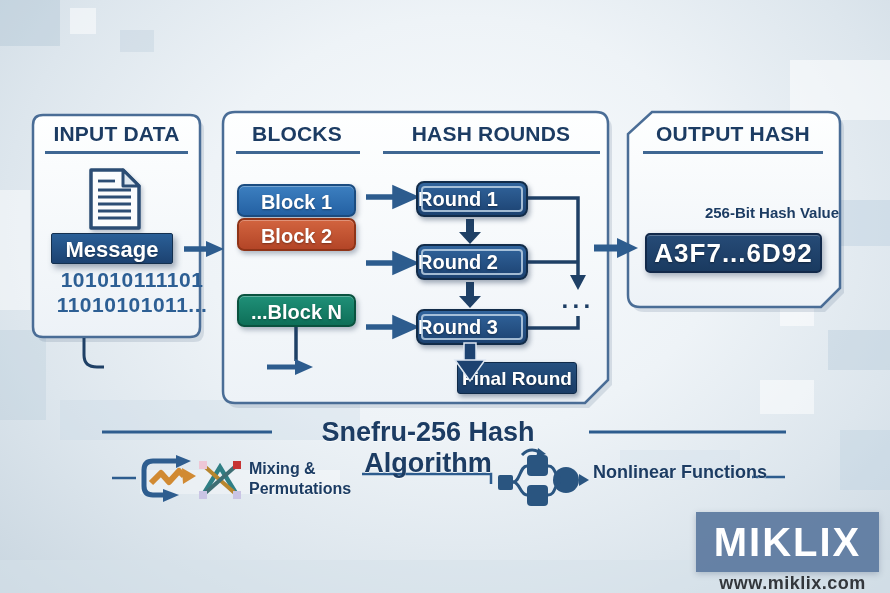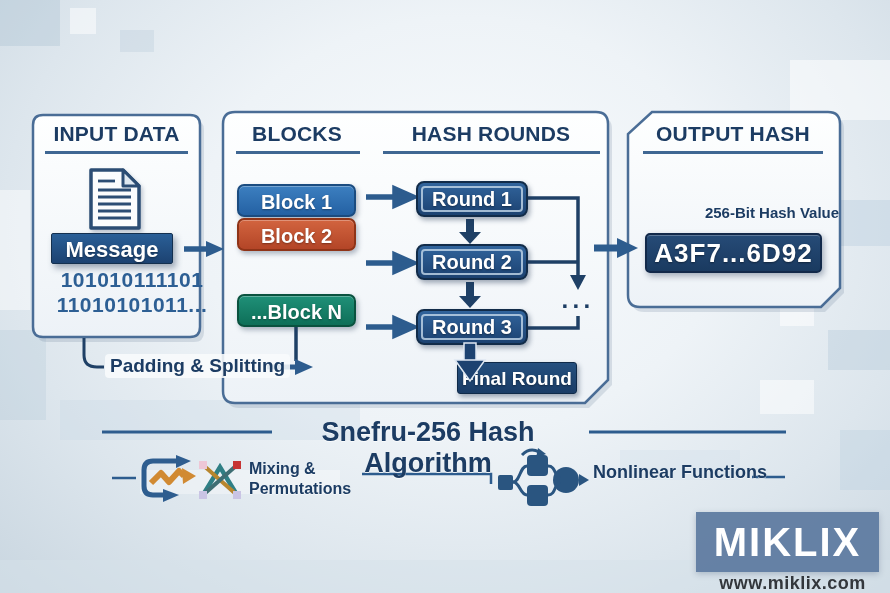--- a/index.html
+++ b/index.html
@@ -19,21 +19,21 @@
     text-shadow:0 1px 2px rgba(0,0,0,.35);
     box-shadow:2px 3px 5px rgba(40,60,90,.35), inset 0 1px 0 rgba(255,255,255,.3);}
   .b1{top:184px;background:linear-gradient(180deg,#3c7fc0,#2461a3);border:2px solid #1b4c80;}
   .b2{top:218px;background:linear-gradient(180deg,#d2643f,#b34527);border:2px solid #8f3418;}
   .b3{top:256px;background:linear-gradient(180deg,#a3c861,#74a139);border:2px solid #55802a;}
   .bn{top:294px;background:linear-gradient(180deg,#1f9078,#0e6f58);border:2px solid #0a523f;}
   .block, .round, .final, .msg, .hashbox{box-sizing:border-box;}
   
   .round{position:absolute;z-index:20;left:416px;width:112px;height:36px;border-radius:8px;
     background:linear-gradient(180deg,#31649c,#1c4271);border:2px solid #122c49;
-    color:#fff;font-weight:bold;font-size:20px;text-align:center;line-height:32px;
+    color:#fff;font-weight:bold;font-size:20px;line-height:32px;
     text-shadow:0 1px 2px rgba(0,0,0,.4);box-shadow:2px 3px 5px rgba(30,50,80,.4);}
   .round::before{content:"";position:absolute;inset:3px;border:2px solid rgba(196,216,234,.8);border-radius:4px;}
   .r1{top:181px;} .r2{top:244px;} .r3{top:309px;}
   .final{position:absolute;z-index:20;left:457px;top:362px;width:120px;height:32px;border-radius:3px;
     background:linear-gradient(180deg,#25507f,#1a3c66);border:1px solid #0f2a49;
     color:#fff;font-weight:bold;font-size:19px;text-align:center;line-height:32px;
     text-shadow:0 1px 2px rgba(0,0,0,.4);box-shadow:2px 3px 5px rgba(30,50,80,.4);}
   .msg{position:absolute;z-index:20;left:51px;top:233px;width:122px;height:31px;border-radius:2px;
     background:linear-gradient(180deg,#2a5f97,#1c4271);border:1px solid #14304f;
     color:#fff;font-weight:bold;font-size:22px;text-align:center;line-height:31px;
@@ -189,21 +189,20 @@
   <div class="round r2">Round 2</div>
   <div class="round r3">Round 3</div>
   <div class="ellipsis">···</div>
   <div class="final">Final Round</div>
 
   <div class="panel-title" style="left:643px;top:122px;width:180px;">OUTPUT HASH</div>
   <div class="underline" style="left:643px;top:151px;width:180px;"></div>
   <div class="subtitle">256-Bit Hash Value</div>
   <div class="hashbox">A3F7...6D92</div>
 
-  <div class="padding-label">Padding &amp; Splitting</div>
 
   <div class="algo-title">Snefru-256 Hash Algorithm</div>
 
   <svg class="icon-abs" style="left:139px;top:453px;" width="108" height="54" viewBox="0 0 108 54" aria-hidden="true">
     <g stroke="#2e5d8f" stroke-width="5" fill="none" stroke-linecap="round">
       <path d="M38,8 H14 Q5,8 5,17 V33 Q5,42 14,42 H24"></path>
     </g>
     <polygon points="37,2 52,8 37,15" fill="#2e5d8f"></polygon>
     <polygon points="24,36 40,42 24,49" fill="#2e5d8f"></polygon>
     <path d="M12,30 L22,20 L30,29 L40,18 L45,23" stroke="#d18a33" stroke-width="6" fill="none" stroke-linejoin="round"></path>

